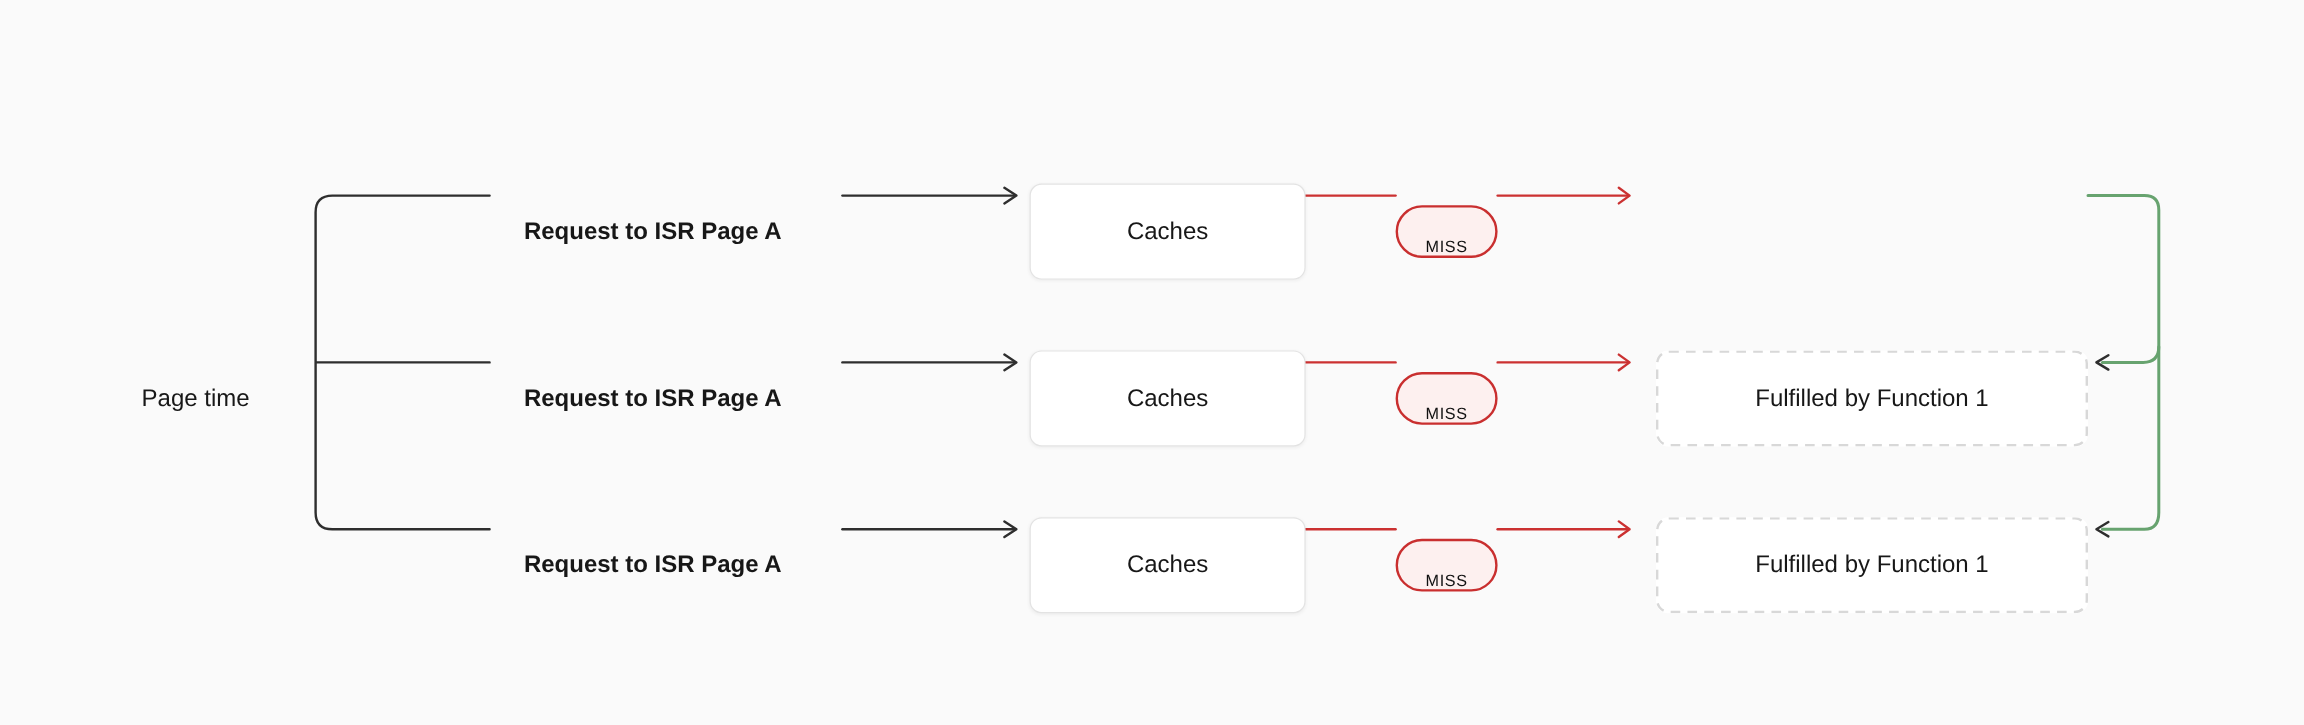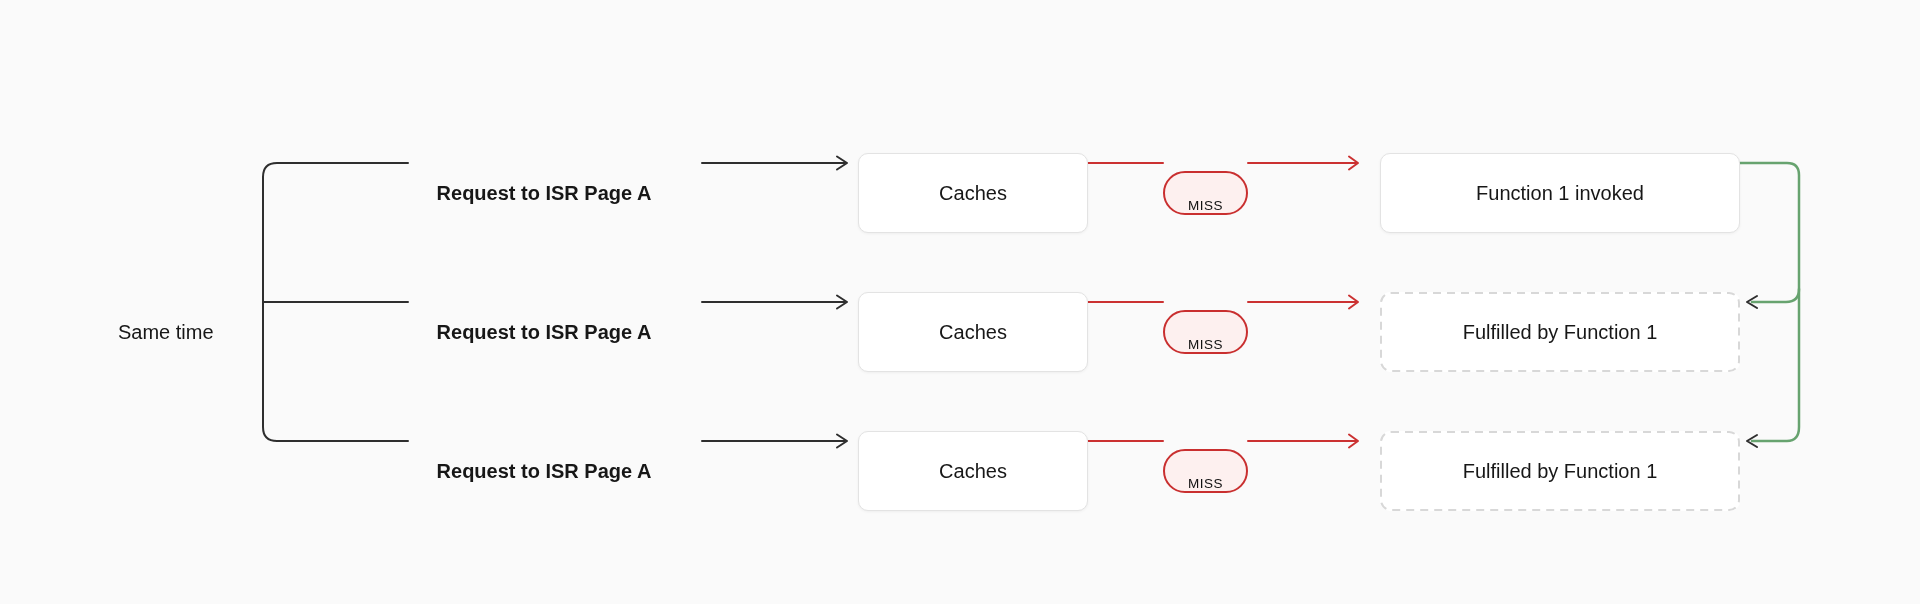--- a/index.html
+++ b/index.html
@@ -60,31 +60,28 @@
     <path class="stroke-red" d="M1088 441 H1163"></path>
     <path class="stroke-red" d="M1248 441 H1356"></path>
     <path class="stroke-red" d="M1349 434.5 L1358 441 L1349 447.5"></path>
 
     <path class="stroke-green" d="M1740 163 H1787 Q1799 163 1799 175 V427 Q1799 441 1787 441 H1752"></path>
     <path class="stroke-green" d="M1799 289 Q1799 302 1786 302 H1752"></path>
     <path class="stroke-dark" d="M1757 296 L1747 302 L1757 308"></path>
     <path class="stroke-dark" d="M1757 435 L1747 441 L1757 447"></path>
   </svg>
 
-  <div class="abs same-time">Same time</div>
+  <div class="abs same-time">Page time</div>
 
   <div class="abs request-label r1t">Request to ISR Page A</div>
   <div class="abs node cache-box r1b">
     <span>Caches</span>
   </div>
   <div class="abs miss-badge mb1">
     <span>MISS</span>
-  </div>
-  <div class="abs node result-box solid r1b">
-    <span>Function 1 invoked</span>
   </div>
 
   <div class="abs request-label r2t">Request to ISR Page A</div>
   <div class="abs node cache-box r2b">
     <span>Caches</span>
   </div>
   <div class="abs miss-badge mb2">
     <span>MISS</span>
   </div>
   <div class="abs node result-box dashed r2b">

